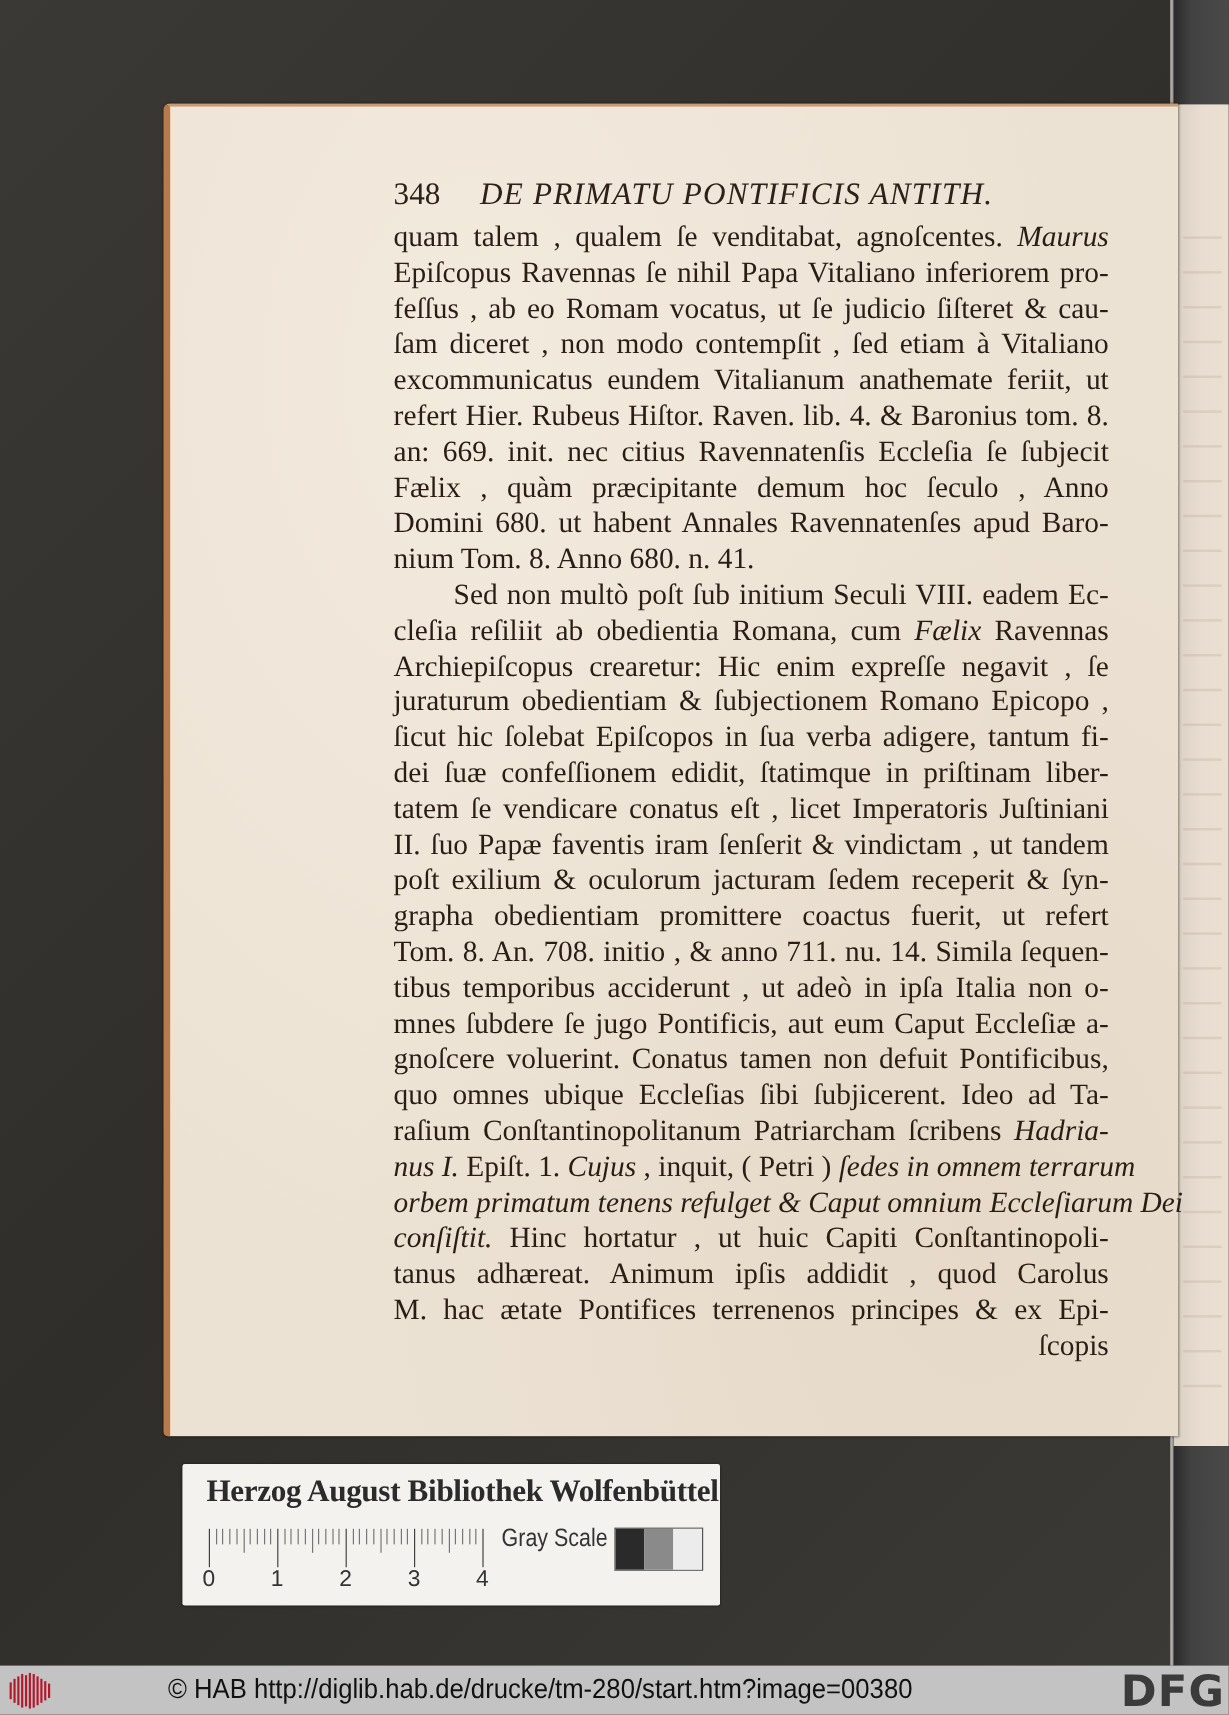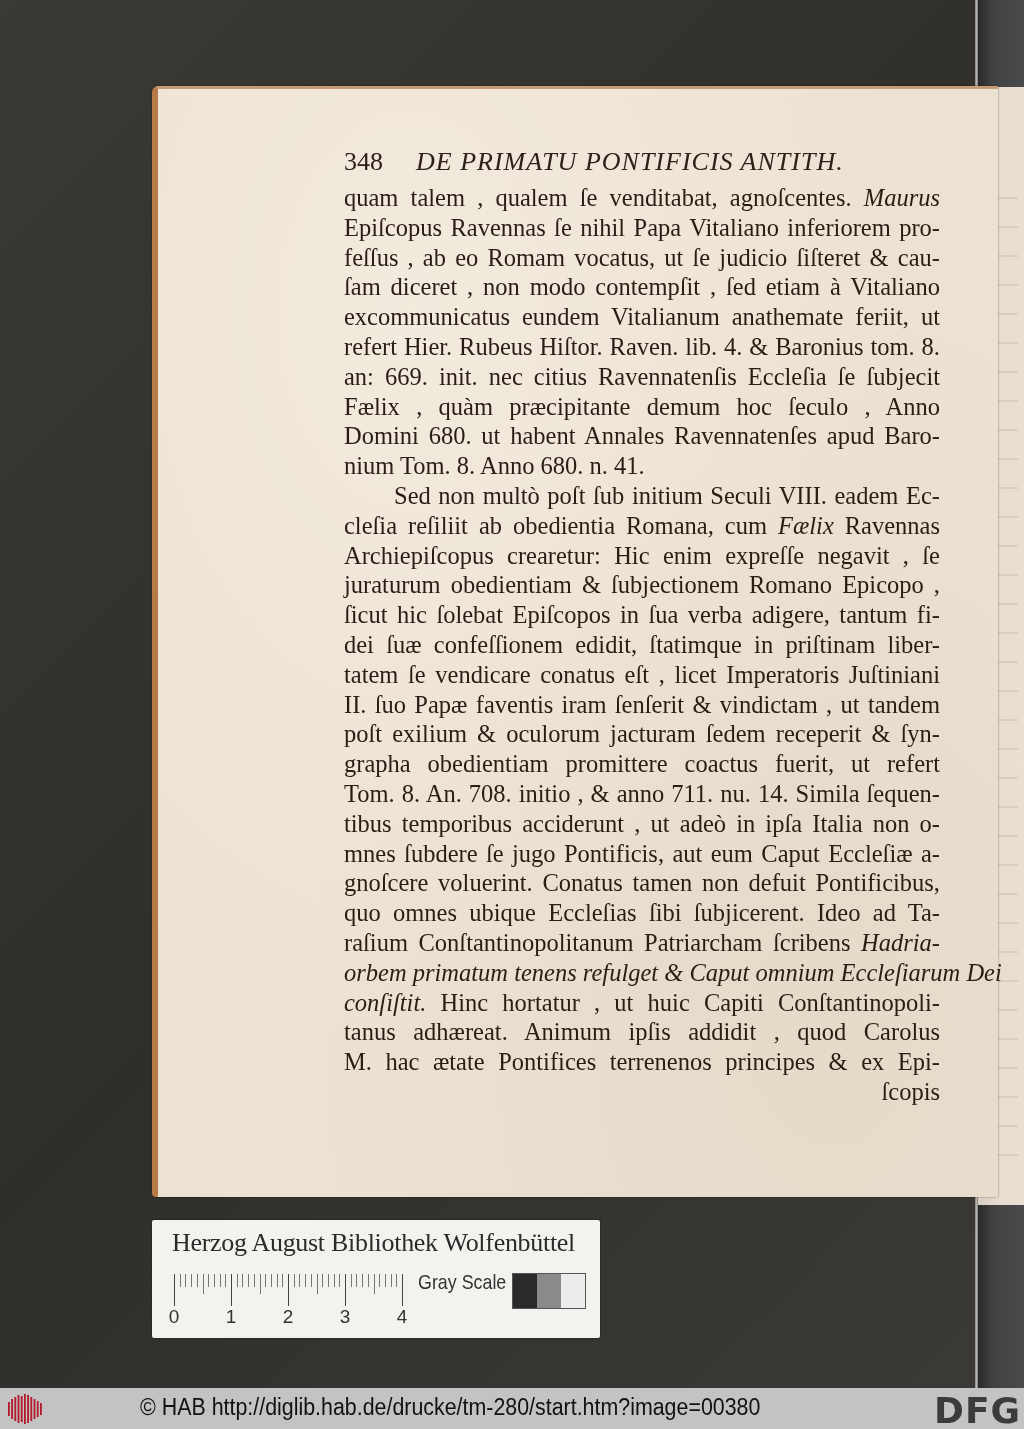--- a/index.html
+++ b/index.html
@@ -32,21 +32,20 @@
     .page {
       position: absolute; left: 136px; top: 86px; width: 840px; height: 1108px;
       background: #ece2d4;
       background-image:
         radial-gradient(ellipse at 30% 20%, rgba(255,250,240,0.35) 0%, rgba(255,250,240,0) 60%),
         radial-gradient(ellipse at 80% 85%, rgba(210,190,165,0.25) 0%, rgba(210,190,165,0) 55%);
       border-left: 6px solid #b97a4a;
       border-top: 3px solid #c89b74;
       border-radius: 6px 0 0 4px;
       box-shadow: 0 0 2px rgba(0,0,0,0.5);
-      margin-left: 16px;
     }
     .running-head {
       position: absolute; left: 186px; top: 58px; width: 600px;
       font-size: 26px; color: #2d2119; white-space: nowrap;
     }
     .running-head .pagenum { display: inline-block; width: 72px; }
     .running-head .title { font-style: italic; letter-spacing: 1px; }
     .text-block {
       position: absolute; left: 186px; top: 94px; width: 596px;
       font-size: 24.5px; line-height: 29.8px; color: #2a1d14;
@@ -61,21 +60,21 @@
     .text-block i { font-style: italic; }
 
     .label-card {
       position: absolute; left: 152px; top: 1220px; width: 448px; height: 118px;
       background: #f3f2ef; border-radius: 2px;
       box-shadow: 0 0 2px rgba(0,0,0,0.6);
       font-family: "Liberation Sans", sans-serif;
     }
     .label-title {
       position: absolute; left: 20px; top: 8px;
-      font-family: "Liberation Serif", serif; font-weight: normal;
+      font-family: "Liberation Serif", serif; font-weight: bold;
       font-size: 26px; color: #2b2b2b; white-space: nowrap; letter-spacing: -0.3px;
     }
     .ruler {
       position: absolute; left: 22px; top: 52px; width: 230px; height: 34px;
     }
     .ruler .tick { position: absolute; top: 2px; width: 1px; background: #555; }
     .ruler-nums { position: absolute; left: 16px; top: 86px; width: 250px; height: 22px; }
     .ruler-nums span {
       position: absolute; font-size: 19px; color: #333; transform: translateX(-50%);
     }
@@ -171,20 +170,21 @@
       <span class="line"><span>tatem ſe vendicare conatus eſt , licet Imperatoris Juſtiniani</span></span>
       <span class="line"><span>II.  ſuo Papæ faventis iram ſenſerit &amp; vindictam , ut tandem</span></span>
       <span class="line"><span>poſt exilium &amp; oculorum jacturam ſedem receperit &amp; ſyn-</span></span>
       <span class="line"><span>grapha obedientiam promittere coactus fuerit,  ut refert</span></span>
       <span class="line"><span>Tom. 8. An. 708. initio , &amp; anno 711. nu. 14. Simila ſequen-</span></span>
       <span class="line"><span>tibus temporibus acciderunt ,  ut adeò in ipſa Italia non o-</span></span>
       <span class="line"><span>mnes ſubdere ſe jugo Pontificis,  aut eum Caput Eccleſiæ a-</span></span>
       <span class="line"><span>gnoſcere voluerint. Conatus tamen non defuit Pontificibus,</span></span>
       <span class="line"><span>quo omnes ubique Eccleſias ſibi ſubjicerent.    Ideo ad Ta-</span></span>
       <span class="line"><span>raſium Conſtantinopolitanum Patriarcham ſcribens </span><i>Hadria-</i></span>
+      <span class="line"><i>nus I.</i><span>  Epiſt. 1. </span><i>Cujus</i><span> ,  inquit,  ( Petri ) </span><i>ſedes in omnem terrarum</i></span>
       <span class="line"><i>orbem primatum tenens refulget &amp; Caput omnium Eccleſiarum Dei</i></span>
       <span class="line"><i>conſiſtit.</i><span>   Hinc hortatur ,  ut huic Capiti Conſtantinopoli-</span></span>
       <span class="line"><span>tanus adhæreat.   Animum ipſis addidit ,  quod Carolus</span></span>
       <span class="line"><span>M.  hac ætate Pontifices terrenenos principes &amp; ex Epi-</span></span>
       <span class="line right"><span>ſcopis</span></span>
     </div>
 </div>
 
 <div class="label-card">
   <div class="label-title">Herzog August Bibliothek Wolfenbüttel</div>

